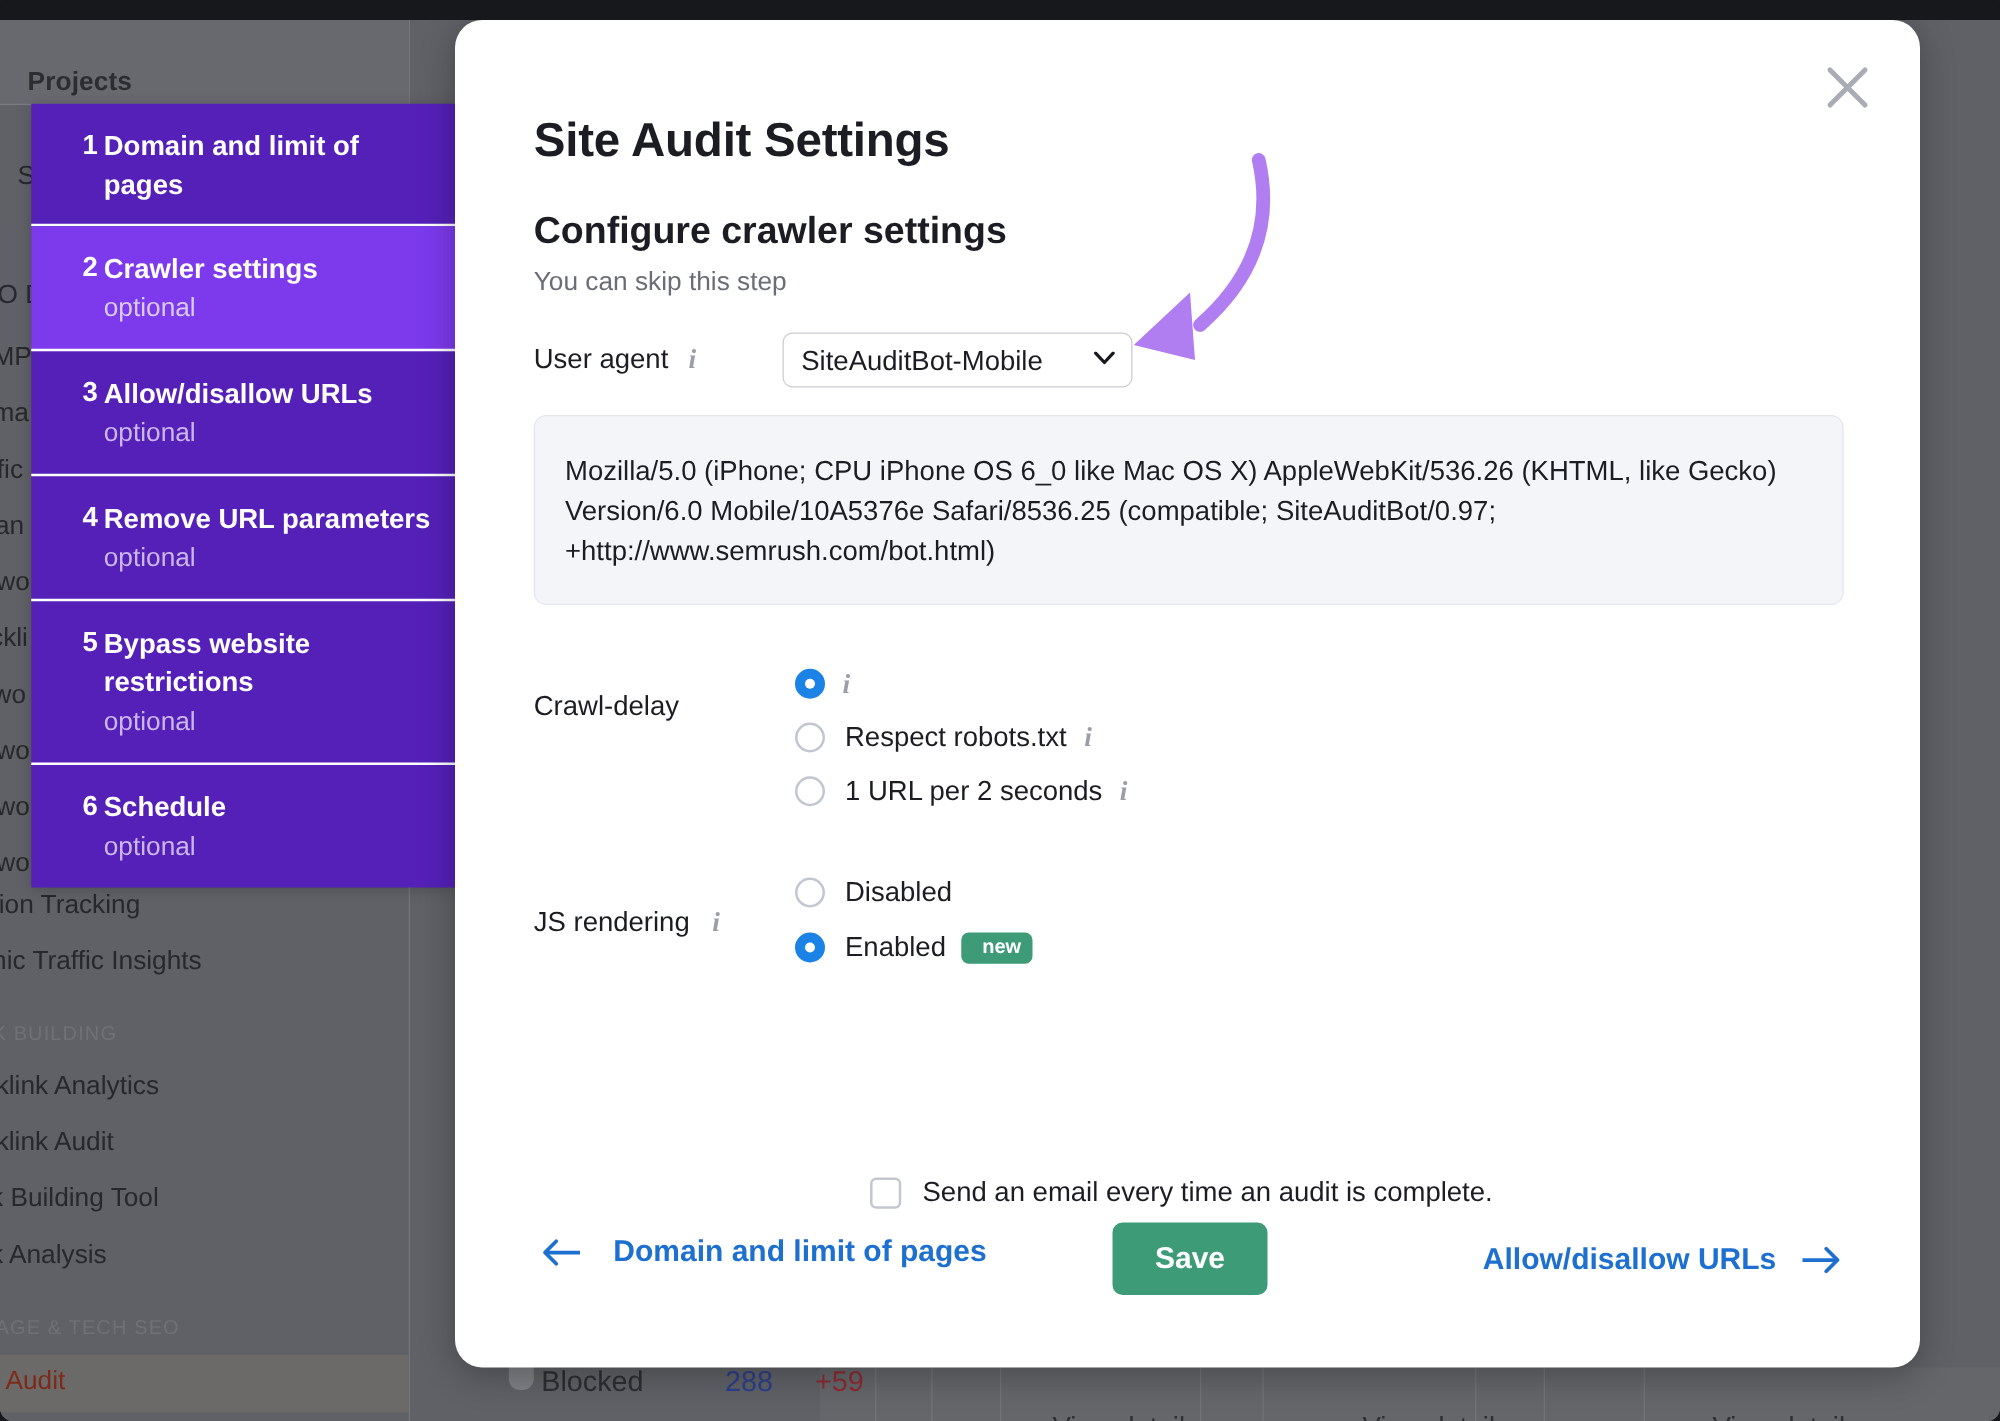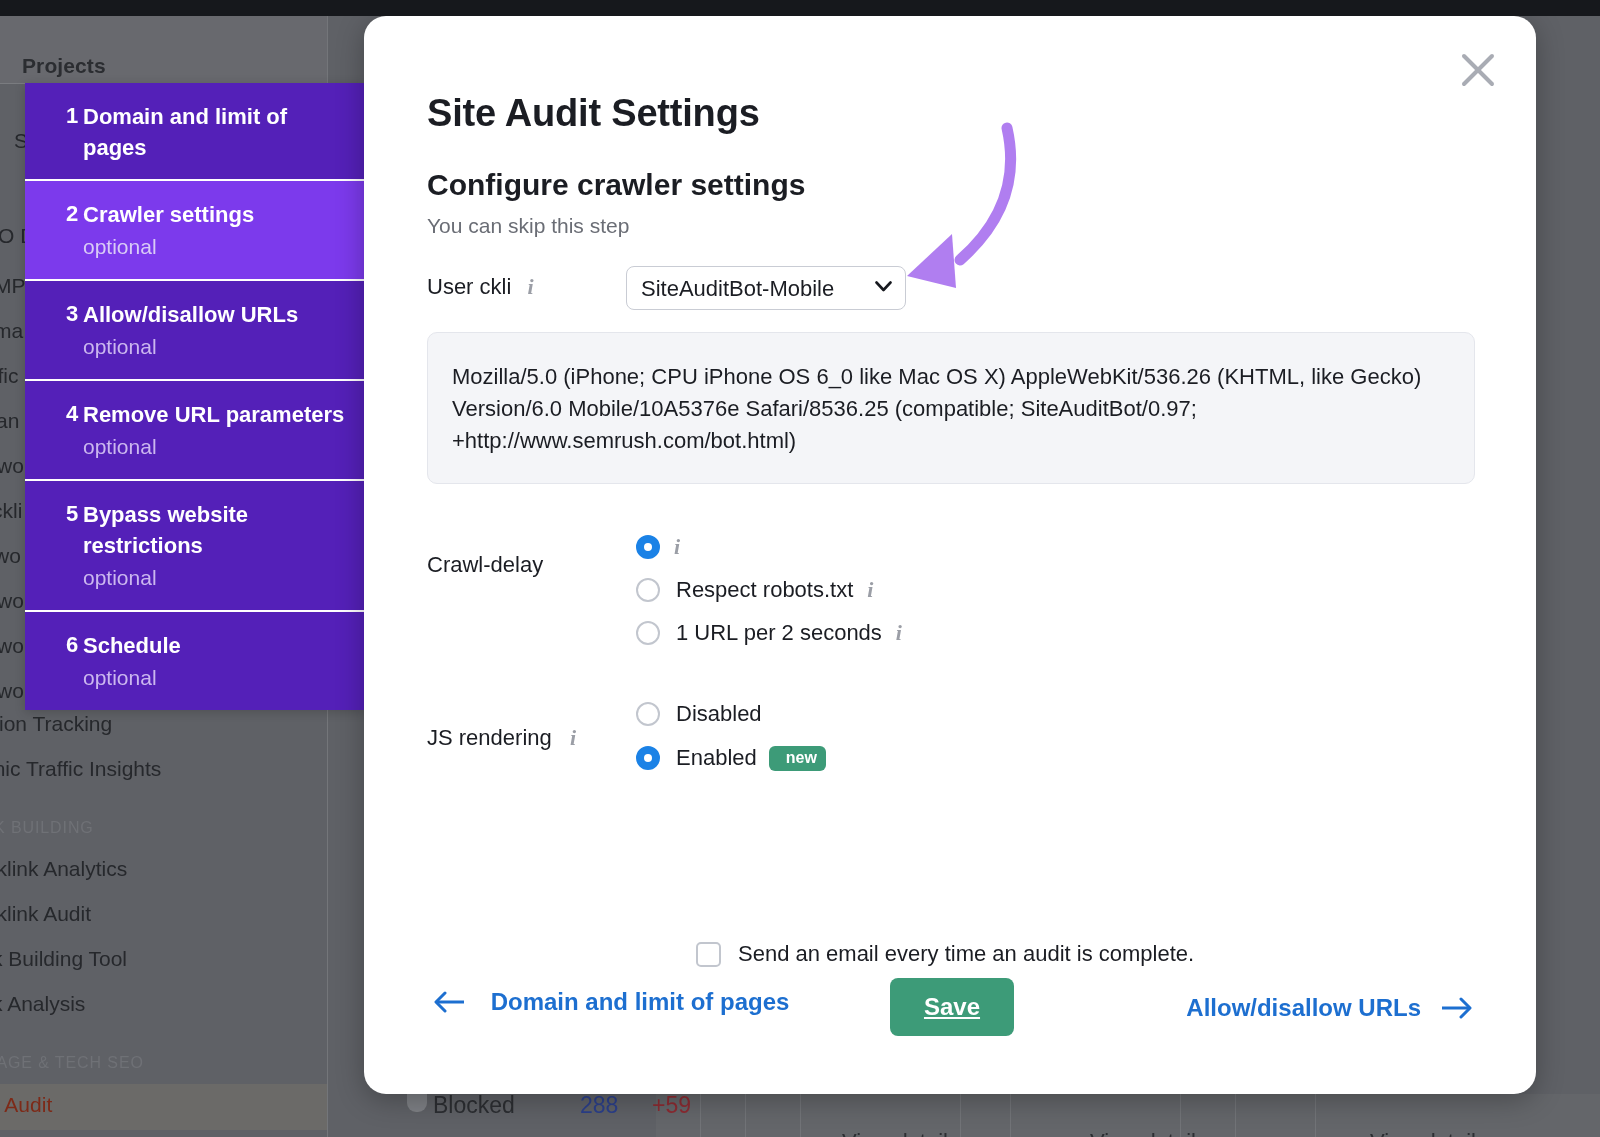--- a/index.html
+++ b/index.html
@@ -10,20 +10,21 @@
     overflow: hidden;
     font-family: "Liberation Sans", sans-serif;
     background: #16181c;
   }
   #root {
     position: relative;
     width: 1600px;
     height: 1137px;
     background: #16181c;
     overflow: hidden;
+    border-radius: 11px;
   }
 
   
   .bg-layer {
     position: absolute;
     left: 0; top: 16px;
     width: 1600px; height: 1121px;
     background: #5f6166;
     overflow: hidden;
   }
@@ -368,21 +369,20 @@
     left: 526px; top: 962px;
     width: 124px; height: 58px;
     background: #3d9b78;
     border: none;
     border-radius: 8px;
     color: #ffffff;
     font-size: 24px;
     font-weight: bold;
     font-family: "Liberation Sans", sans-serif;
     cursor: pointer;
-    text-decoration: underline;
   }
   .nav-next {
     position: absolute;
     right: 63px; top: 978px;
     display: flex;
     align-items: center;
     cursor: pointer;
   }
   .nav-next-text {
     font-size: 24px;
@@ -521,21 +521,21 @@
     <svg class="close-btn" viewBox="0 0 40 40">
       <line x1="6" y1="6" x2="34" y2="34" stroke="#a9acb4" stroke-width="4" stroke-linecap="round"></line>
       <line x1="34" y1="6" x2="6" y2="34" stroke="#a9acb4" stroke-width="4" stroke-linecap="round"></line>
     </svg>
 
     <div class="modal-h1">Site Audit Settings</div>
     <div class="modal-h2">Configure crawler settings</div>
     <div class="modal-sub">You can skip this step</div>
 
     <div class="ua-label">
-      <span>User ckli</span>
+      <span>User agent</span>
       <span class="info-i" style="margin-left:10px">i</span>
     </div>
     <div class="ua-select">
       <span class="ua-select-val">SiteAuditBot-Mobile</span>
       <svg class="ua-caret" viewBox="0 0 17 11">
         <polyline points="1.5,1.5 8.5,9 15.5,1.5" fill="none" stroke="#17191f" stroke-width="2.6" stroke-linecap="round" stroke-linejoin="round"></polyline>
       </svg>
     </div>
 
     <div class="ua-box">

